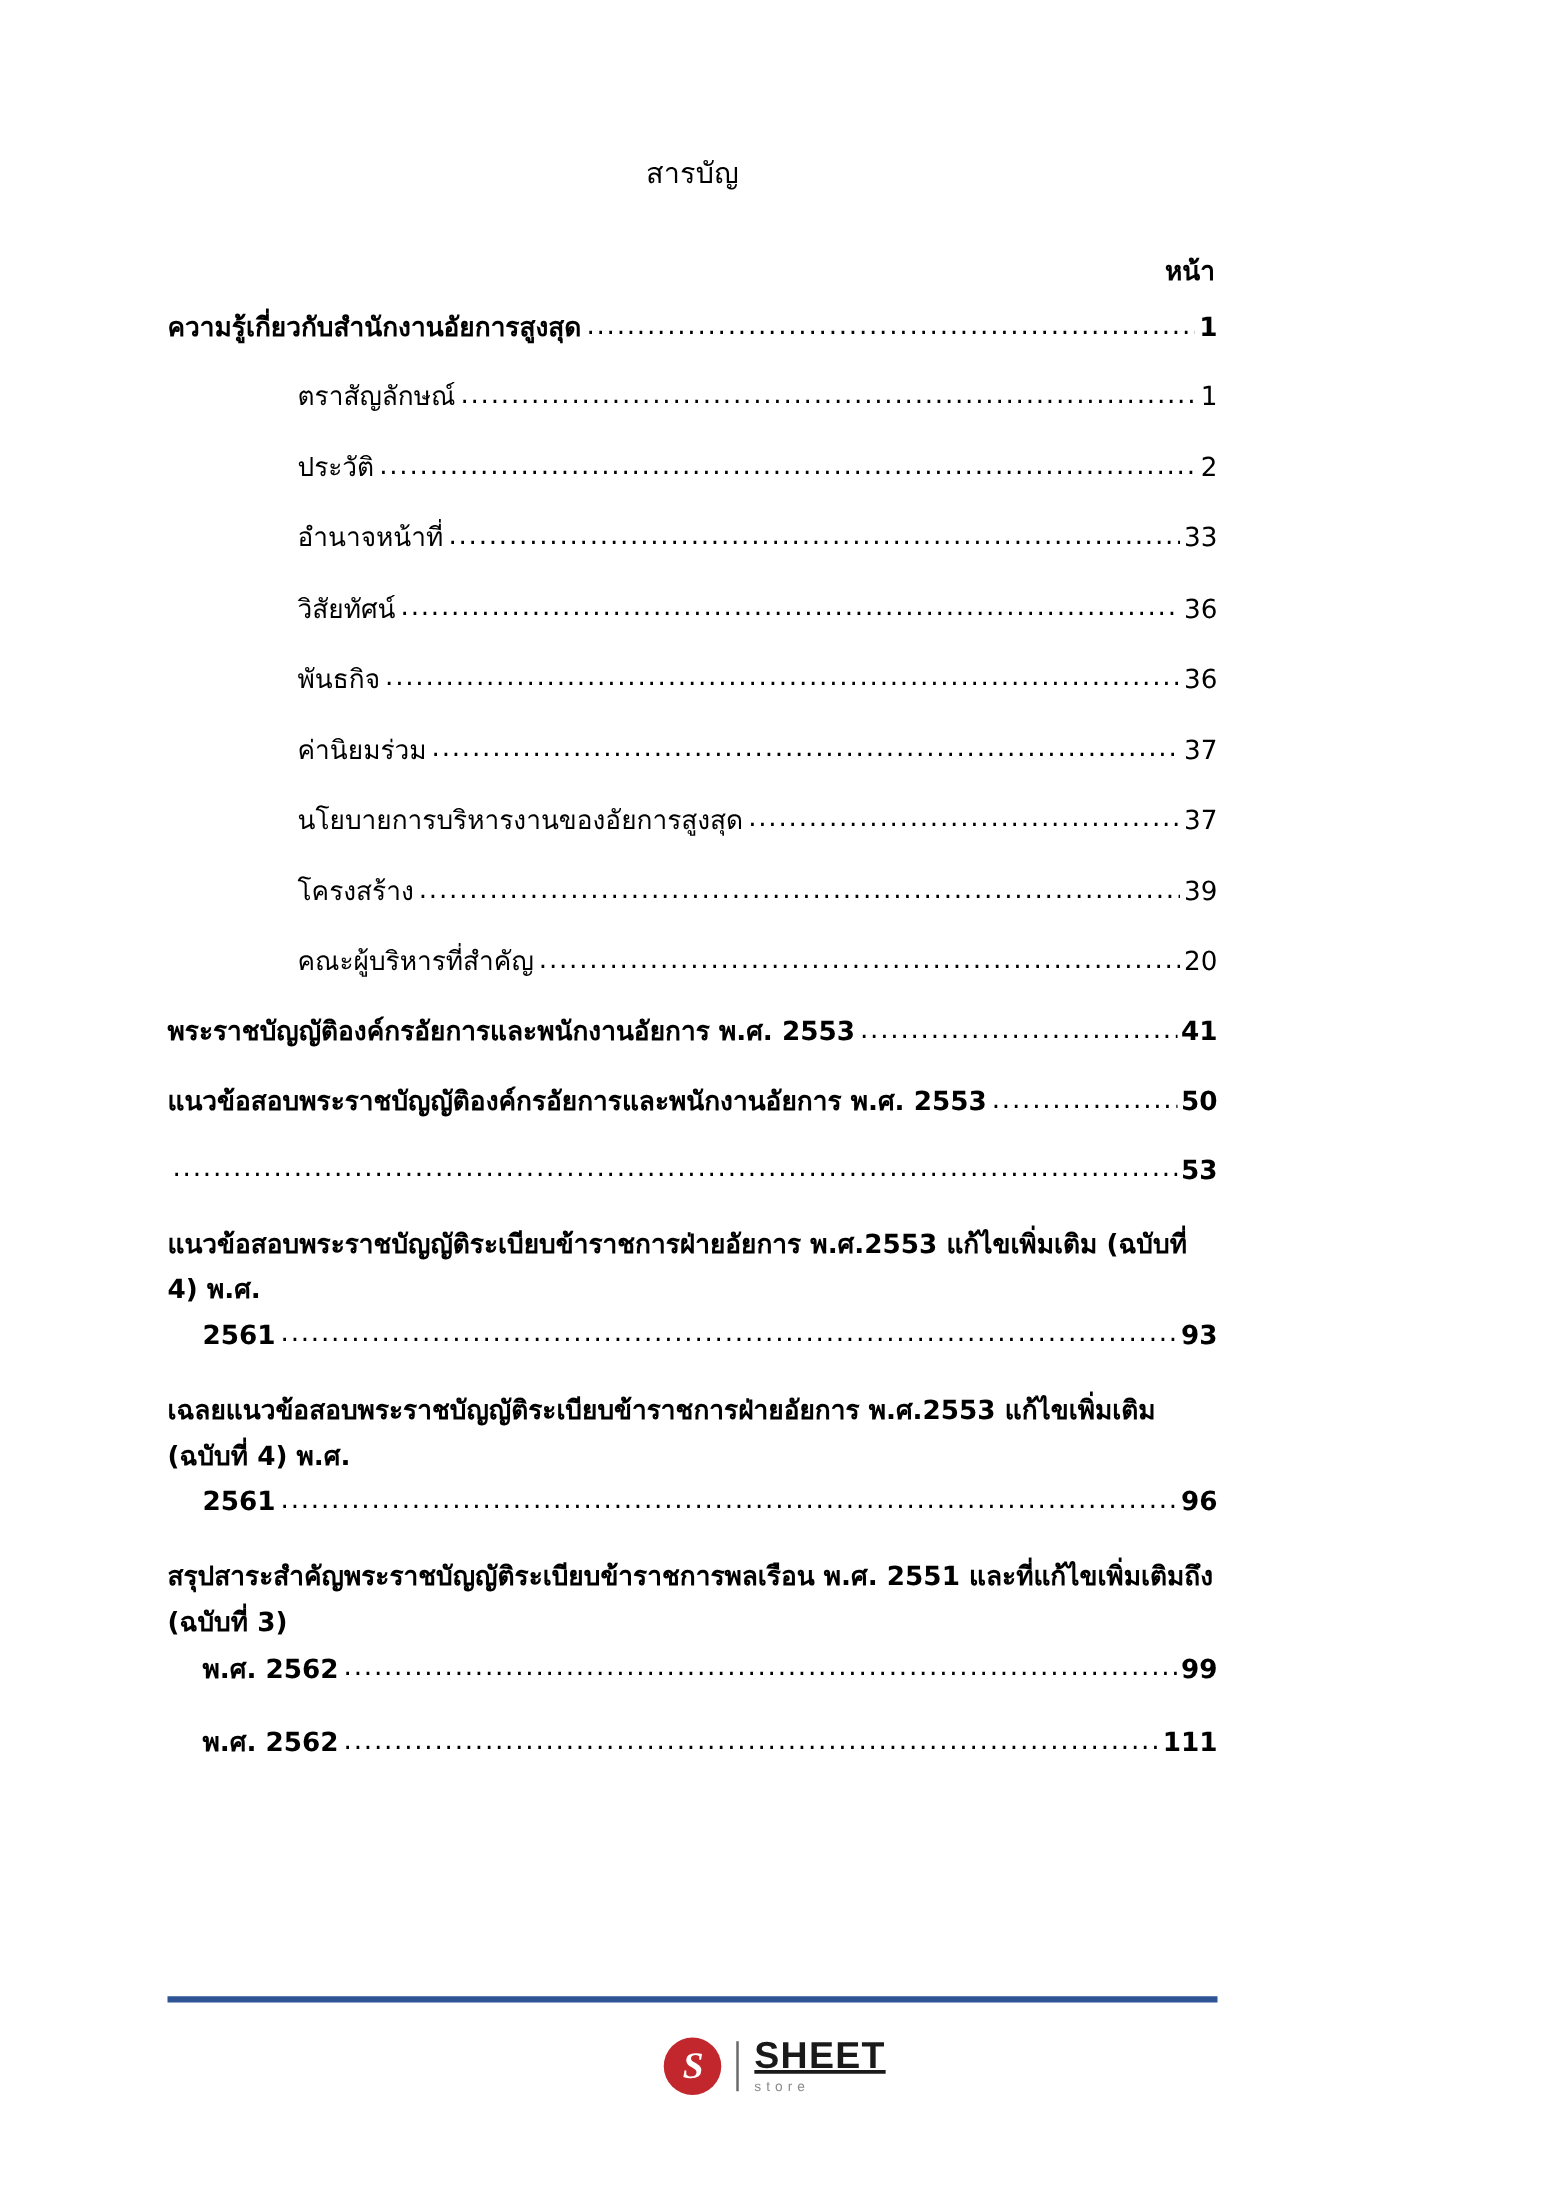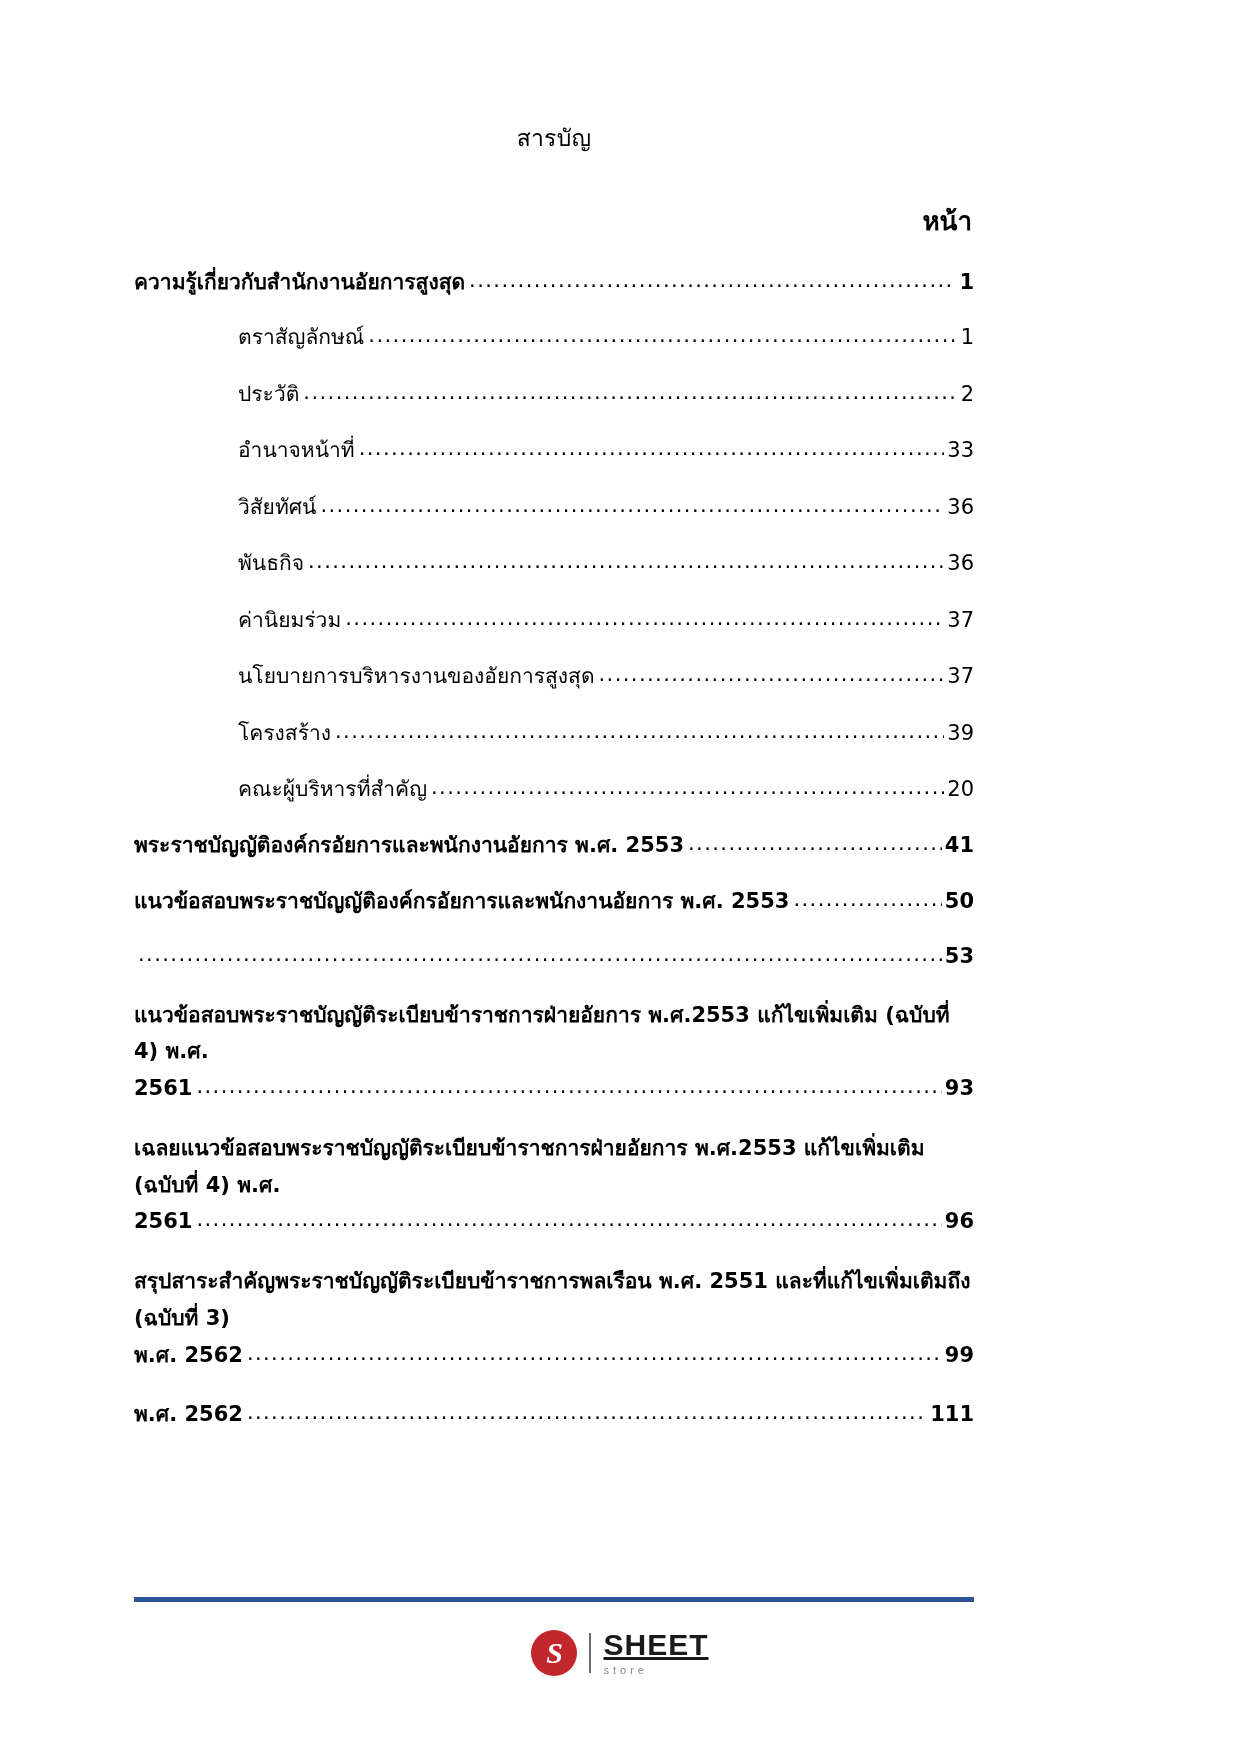--- a/index.html
+++ b/index.html
@@ -29,23 +29,23 @@
   }
   .doc-title {
     text-align: center;
     font-size: 23px;
     font-weight: 400;
     margin: 0 0 44px 0;
     letter-spacing: 0.2px;
   }
   .page-col-head {
     text-align: right;
-    font-size: 26px;
-    font-weight: 700;
-    margin: 0 0 26px 0;
+    font-size: 21px;
+    font-weight: 700;
+    margin: 0 0 14px 0;
     padding-right: 2px;
   }
   .toc-row {
     display: flex;
     align-items: center;
     font-size: 21px;
     line-height: 1.45;
     margin-bottom: 23px;
     white-space: nowrap;
   }
@@ -84,20 +84,21 @@
     line-height: 1.75;
     margin-bottom: 23px;
   }
   .toc-wrap .line1 {
     display: block;
   }
   .toc-wrap .line2 {
     display: flex;
     align-items: flex-start;
     white-space: nowrap;
+    margin-left: 28px;
   }
 
   
   .footer-rule {
     position: absolute;
     left: 134px;
     top: 1597px;
     width: 840px;
     height: 5px;
     background: #2e5496;

